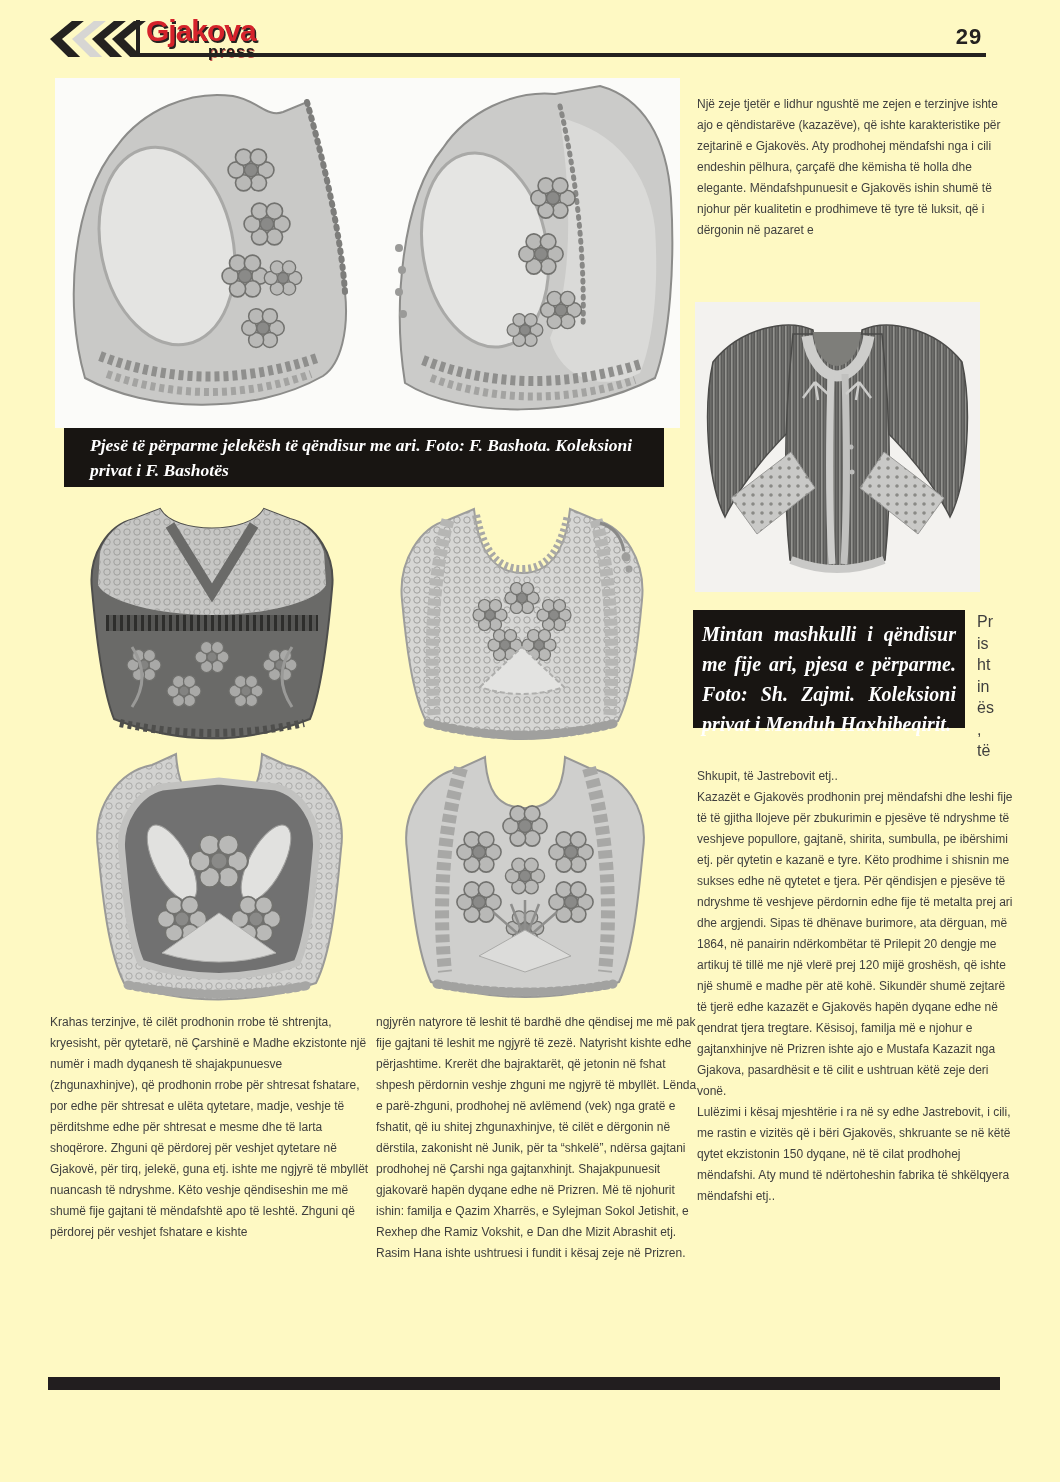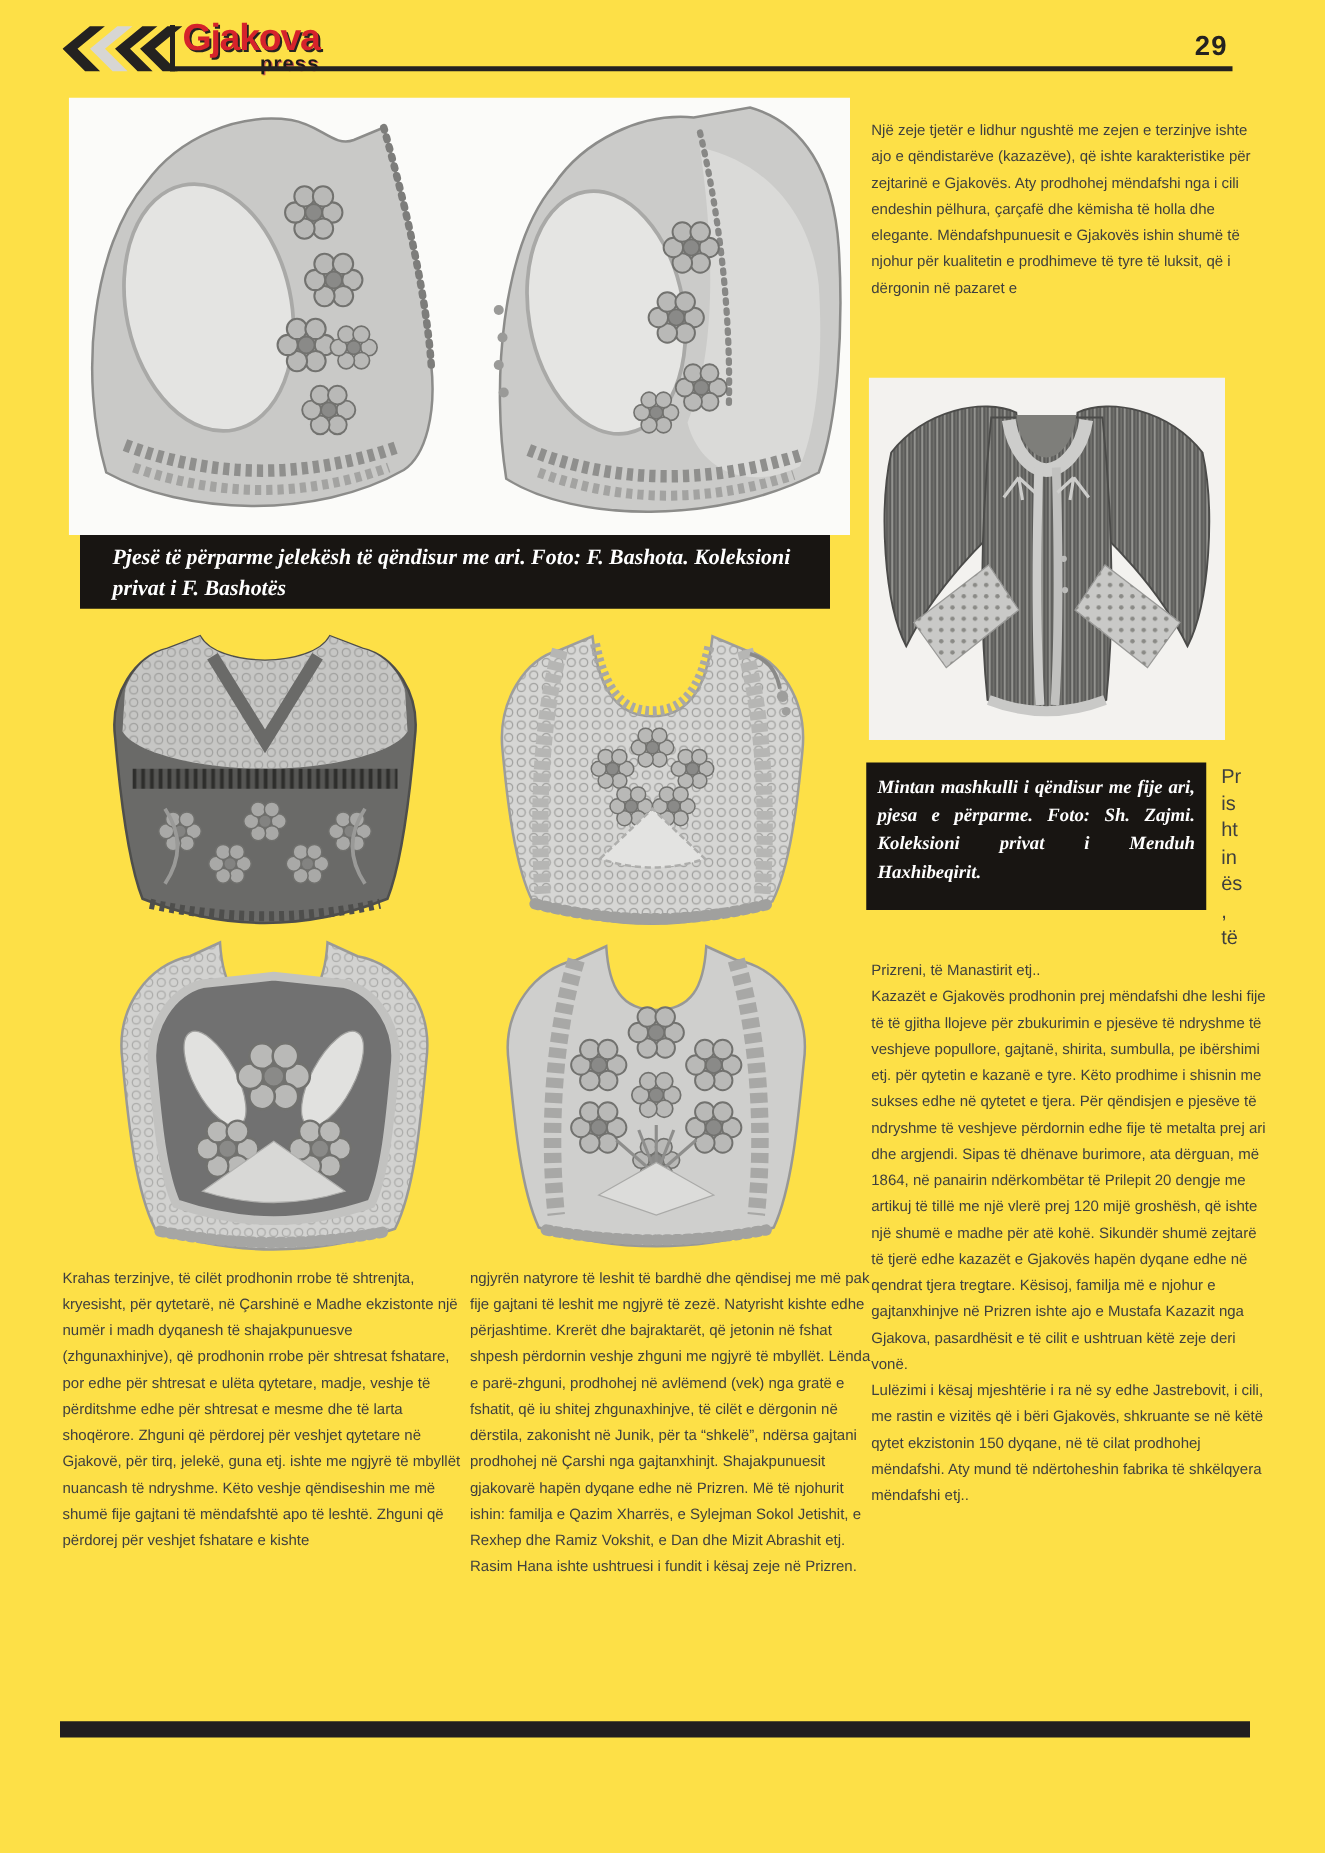--- a/index.html
+++ b/index.html
@@ -1,18 +1,18 @@
 <!DOCTYPE html>
 <html><head>
 <meta charset="utf-8">
 <style>
   html,body { margin:0; padding:0; }
   .page {
     position:relative; width:1060px; height:1482px;
-    background:#fde047; color:#3f3f3e;
+    background:#fef9c3; color:#3f3f3e;
     font-family:"Liberation Sans", sans-serif;
     overflow:hidden;
   }
   
   .chevrons { position:absolute; left:50px; top:20px; }
   .brand { position:absolute; left:146px; top:16px; width:180px; }
   .brand-title {
     font-family:"Liberation Sans", sans-serif;
     font-weight:bold; font-size:30px; line-height:30px; letter-spacing:-1px;
     color:#d5232b; text-shadow:1.5px 1.5px 0 #252321;
@@ -41,21 +41,21 @@
     background:#181512; color:#ffffff;
     font-family:"Liberation Serif", serif; font-style:italic; font-weight:bold;
   }
   .caption-top {
     position:absolute; left:64px; top:428px; width:600px; height:59px;
     display:flex; align-items:center; justify-content:center;
     font-size:17.5px; line-height:1.38; padding:0 26px; box-sizing:border-box;
   }
   .caption-mintan {
     position:absolute; left:693px; top:610px; width:272px; height:118px;
-    font-size:15px; line-height:1.5; padding:9px 9px; box-sizing:border-box;
+    font-size:20px; line-height:1.5; padding:9px 9px; box-sizing:border-box;
     text-align:justify;
   }
   
   .photo { position:absolute; }
   .photo-top    { left:55px;  top:78px;  }
   .photo-vest-a { left:62px;  top:497px; }
   .photo-vest-b { left:372px; top:495px; }
   .photo-vest-c { left:64px;  top:741px; }
   .photo-vest-d { left:375px; top:744px; }
   .photo-mintan { left:695px; top:302px; }
@@ -185,21 +185,21 @@
     <span>Pr</span>
     <span>is</span>
     <span>ht</span>
     <span>in</span>
     <span>ës</span>
     <span>,</span>
     <span>të</span>
   </div>
 
   <div class="body-text col-right-bottom">
-    <p>Prizreni, të Manastirit etj..</p>
+    <p>Shkupit, të Jastrebovit etj..</p>
     <p>Kazazët e Gjakovës prodhonin prej mëndafshi dhe leshi fije të të gjitha llojeve për zbukurimin e pjesëve të ndryshme të veshjeve popullore, gajtanë, shirita, sumbulla, pe ibërshimi etj. për qytetin e kazanë e tyre. Këto prodhime i shisnin me sukses edhe në qytetet e tjera. Për qëndisjen e pjesëve të ndryshme të veshjeve përdornin edhe fije të metalta prej ari dhe argjendi. Sipas të dhënave burimore, ata dërguan, më 1864, në panairin ndërkombëtar të Prilepit 20 dengje me artikuj të tillë me një vlerë prej 120 mijë groshësh, që ishte një shumë e madhe për atë kohë. Sikundër shumë zejtarë të tjerë edhe kazazët e Gjakovës hapën dyqane edhe në qendrat tjera tregtare. Kësisoj, familja më e njohur e gajtanxhinjve në Prizren ishte ajo e Mustafa Kazazit nga Gjakova, pasardhësit e të cilit e ushtruan këtë zeje deri vonë.</p>
     <p>Lulëzimi i kësaj mjeshtërie i ra në sy edhe Jastrebovit, i cili, me rastin e vizitës që i bëri Gjakovës, shkruante se në këtë qytet ekzistonin 150 dyqane, në të cilat prodhohej mëndafshi. Aty mund të ndërtoheshin fabrika të shkëlqyera mëndafshi etj..</p>
   </div>
 
   <svg class="photo photo-vest-a" width="300" height="250" viewBox="0 0 300 250">
     <path d="M30,92 C26,58 46,28 72,22 L98,12 C112,38 188,38 202,12 L228,22 C254,28 274,58 270,92 C266,138 260,192 248,222 C182,248 118,248 52,222 C40,192 34,138 30,92 Z" fill="#6a6a68" stroke="#4e4e4c" stroke-width="2"></path>
     <path d="M72,22 L98,12 C112,38 188,38 202,12 L228,22 C244,26 256,38 262,55 L264,88 C256,104 206,118 150,118 C94,118 44,104 36,88 L38,55 C44,38 56,26 72,22 Z" fill="#c6c6c4"></path>
     <path d="M72,22 L98,12 C112,38 188,38 202,12 L228,22 C244,26 256,38 262,55 L264,88 C256,104 206,118 150,118 C94,118 44,104 36,88 L38,55 C44,38 56,26 72,22 Z" fill="url(#lace)" opacity="0.85"></path>
     <path d="M108,28 L150,96 L192,28" fill="none" stroke="#6a6a68" stroke-width="10"></path>
     <rect x="44" y="118" width="212" height="16" fill="url(#fringe)"></rect>

